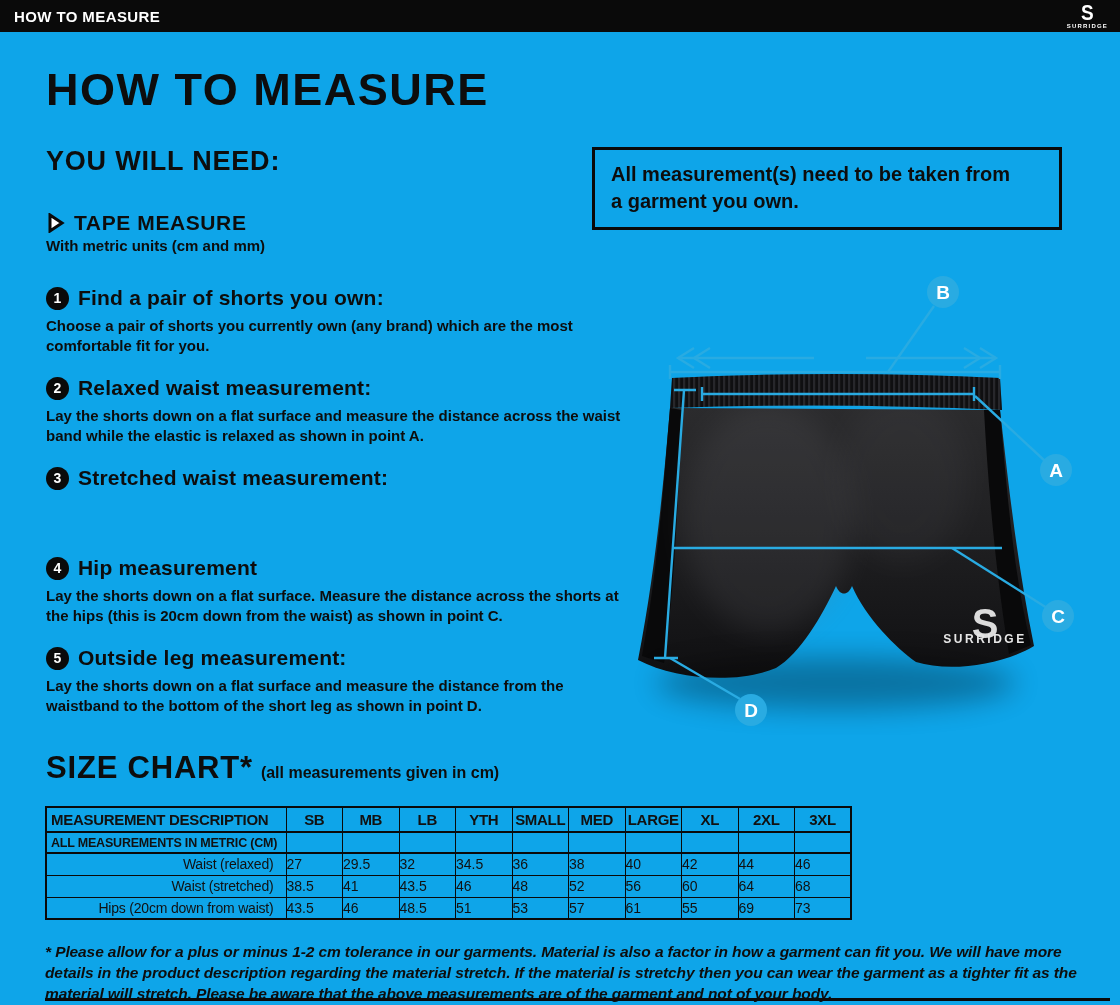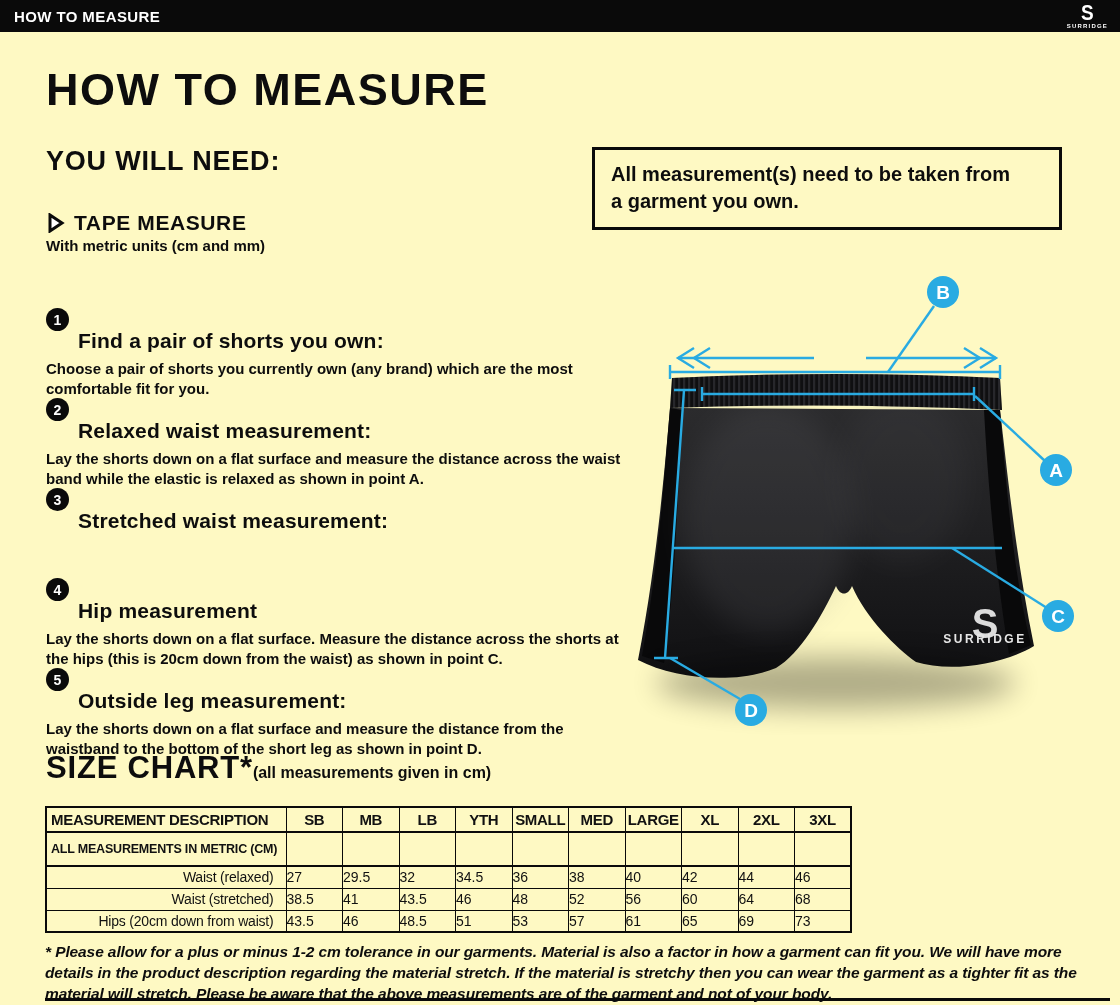--- a/index.html
+++ b/index.html
@@ -1,17 +1,17 @@
 <!DOCTYPE html>
 <html><head>
 <meta charset="utf-8">
 <style>
   * { margin:0; padding:0; box-sizing:border-box; }
   html,body { width:1120px; height:1005px; background:#fff; font-family:"Liberation Sans",sans-serif; color:#111; overflow:hidden; }
-  .stage { position:relative; width:1120px; height:1005px; background:#fef9c3; }
+  .stage { position:relative; width:1120px; height:1005px; background:#0ea5e9; }
 
   
   .topbar { position:absolute; left:0; top:0; width:1120px; height:32px; background:#0a0a0a; display:flex; align-items:center; justify-content:space-between; padding:0 10px 0 14px; }
   .topbar-title { color:#fff; font-size:15px; font-weight:bold; letter-spacing:.4px; }
   .brand { display:flex; flex-direction:column; align-items:center; line-height:1; padding-right:2px; }
   .brand-mark { color:#fff; font-weight:bold; font-size:19px; transform:scaleY(1.15); }
   .brand-name { color:#fff; font-size:6px; font-weight:bold; letter-spacing:1.2px; margin-top:1px; }
 
   .page-title { position:absolute; left:46px; top:64px; font-size:45px; font-weight:bold; letter-spacing:1.5px; color:#0d0d0d; }
   .ywn-heading { position:absolute; left:46px; top:146px; font-size:27px; font-weight:bold; letter-spacing:.8px; color:#0d0d0d; }
@@ -20,38 +20,38 @@
   .tape-label { font-size:21px; font-weight:bold; letter-spacing:.6px; color:#0d0d0d; }
   .tape-note { position:absolute; left:46px; top:237px; font-size:15px; font-weight:bold; color:#0d0d0d; }
 
   .info-box { position:absolute; left:592px; top:147px; width:470px; border:3px solid #0a0a0a; padding:11px 34px 12px 16px; }
   .info-box-text { font-size:20px; font-weight:bold; line-height:1.36; color:#0d0d0d; }
 
   .steps { position:absolute; left:46px; top:286px; width:584px; }
   .step { position:absolute; left:0; width:584px; }
   .step-head { display:flex; align-items:center; gap:9px; margin-bottom:6px; }
   .step-badge { width:23px; height:23px; border-radius:50%; background:#0a0a0a; color:#fff; font-size:14px; font-weight:bold; display:flex; align-items:center; justify-content:center; flex:0 0 23px; }
-  .step-title { font-size:21px; font-weight:bold; color:#0d0d0d; letter-spacing:.2px;margin-top:43px; }
+  .step-title { font-size:21px; font-weight:bold; color:#0d0d0d; letter-spacing:.2px; }
   .step-desc { font-size:15px; font-weight:bold; line-height:1.35; color:#0d0d0d; width:582px; }
   #step-0 { top:0; } #step-1 { top:90px; } #step-2 { top:180px; } #step-3 { top:270px; } #step-4 { top:360px; }
 
   .figure { position:absolute; left:618px; top:268px; width:502px; height:492px; }
 
-  .sc-head { position:absolute; left:46px; top:750px; display:flex; align-items:baseline; gap:0; }
+  .sc-head { position:absolute; left:46px; top:750px; display:flex; align-items:baseline; gap:8px; }
   .sc-title { font-size:31px; font-weight:bold; letter-spacing:.8px; color:#0d0d0d; }
   .sc-sub { font-size:16px; font-weight:bold; color:#0d0d0d; }
 
   table.size { position:absolute; left:45px; top:806px; width:805px; border-collapse:collapse; table-layout:fixed; }
   table.size td, table.size th { border:1px solid #0a0a0a; overflow:hidden; white-space:nowrap; }
   table.size { border:2px solid #0a0a0a; }
   th.desc-h { width:240px; text-align:left; padding:3px 4px; font-size:15px; letter-spacing:-.3px; }
   th.size-h { text-align:center; font-size:15px; letter-spacing:-.3px; padding:3px 0; }
   tr.hdr th { border-bottom:2px solid #0a0a0a; }
   tr.metric td:first-child { font-weight:bold; font-size:12.5px; padding:2px 4px; letter-spacing:-.2px; }
-  tr.metric td { height:34px; border-bottom:2px solid #0a0a0a; }
+  tr.metric td { height:21px; border-bottom:2px solid #0a0a0a; }
   tr.data td { height:22px; font-size:14px; }
   td.rlabel { text-align:right; padding:2px 12px; font-size:13.5px; letter-spacing:-.2px; }
   td.val { }
 
   .footer-note { position:absolute; left:45px; top:941px; width:1063px; font-size:15.5px; font-weight:bold; font-style:italic; line-height:1.37; color:#0d0d0d; letter-spacing:-.1px; }
   .bottom-rule { position:absolute; left:45px; top:998px; width:1065px; height:3px; background:#0a0a0a; }
 </style>
 </head>
 <body>
 
@@ -251,21 +251,21 @@
     </tr>
     <tr class="data">
       <td class="rlabel">Hips (20cm down from waist)</td>
       <td class="val">43.5</td>
       <td class="val">46</td>
       <td class="val">48.5</td>
       <td class="val">51</td>
       <td class="val">53</td>
       <td class="val">57</td>
       <td class="val">61</td>
-      <td class="val">65</td>
+      <td class="val">55</td>
       <td class="val">69</td>
       <td class="val">73</td>
     </tr>
   </tbody>
     </table>
 
   <div class="footer-note">* Please allow for a plus or minus 1-2 cm tolerance in our garments. Material is also a factor in how a garment can fit you. We will have more details in the product description regarding the material stretch.  If the material is stretchy then you can wear the garment as a tighter fit as the material will stretch.  Please be aware that the above measurements are of the garment and not of your body.</div>
   <div class="bottom-rule"></div>
 
 </div>

